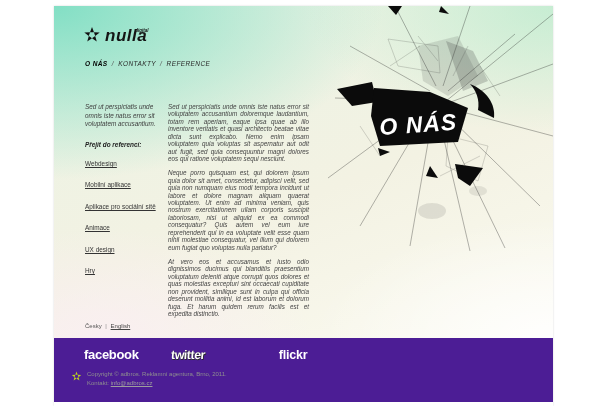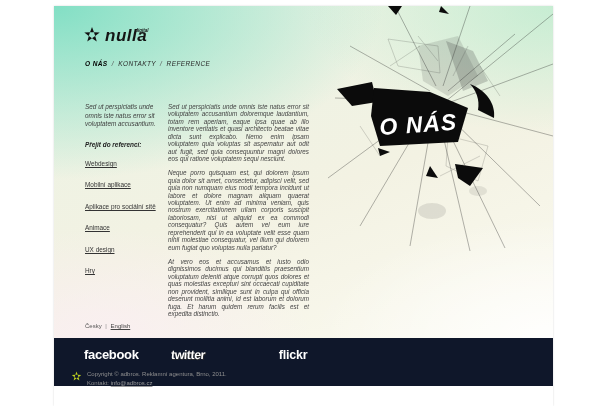--- a/index.html
+++ b/index.html
@@ -42,21 +42,21 @@
   .body-copy p{font-size:6.3px;font-style:italic;line-height:1.18;text-align:justify;margin:0 0 7px 0;}
   
   .hero{position:absolute;left:274px;top:0px;width:225px;height:245px;}
   .hero text{font-family:"Liberation Sans", sans-serif;font-weight:bold;font-style:italic;fill:#fff;letter-spacing:1px;}
   
   .lang{position:absolute;left:31px;top:317px;font-size:6px;color:#555;}
   .lang .current{cursor:pointer;}
   .lang .sep{margin:0 2px;color:#888;}
   .lang a{color:#444;text-decoration:underline;cursor:pointer;}
   
-  .social-bar{position:absolute;left:0;top:332px;width:499px;height:48px;background:#0f172a;}
+  .social-bar{position:absolute;left:0;top:332px;width:499px;height:64px;background:#4c1d95;}
   .social-row{position:absolute;left:30px;top:9px;display:flex;align-items:center;}
   .social-fb{font-size:13px;font-weight:bold;color:#fff;letter-spacing:-0.3px;cursor:pointer;}
   .social-tw{font-size:12.5px;font-weight:bold;color:#fff;margin-left:32px;letter-spacing:-0.5px;cursor:pointer;
              text-shadow:0 0 0.5px #000, 0.6px 0.6px 0 #2b2b2b;transform:skewX(-4deg);}
   .social-fl{font-size:12.5px;font-weight:bold;color:#fff;margin-left:30px;letter-spacing:-0.2px;cursor:pointer;padding-left:44px;}
   .footer-line{position:absolute;left:17px;top:32px;display:flex;}
   .footer-line svg{display:block;margin-right:5px;margin-top:1px;}
   .footer-text{font-size:6px;line-height:1.5;color:#8f8f8f;}
   .footer-text a{color:#9d9d9d;text-decoration:underline;cursor:pointer;}
 </style>

